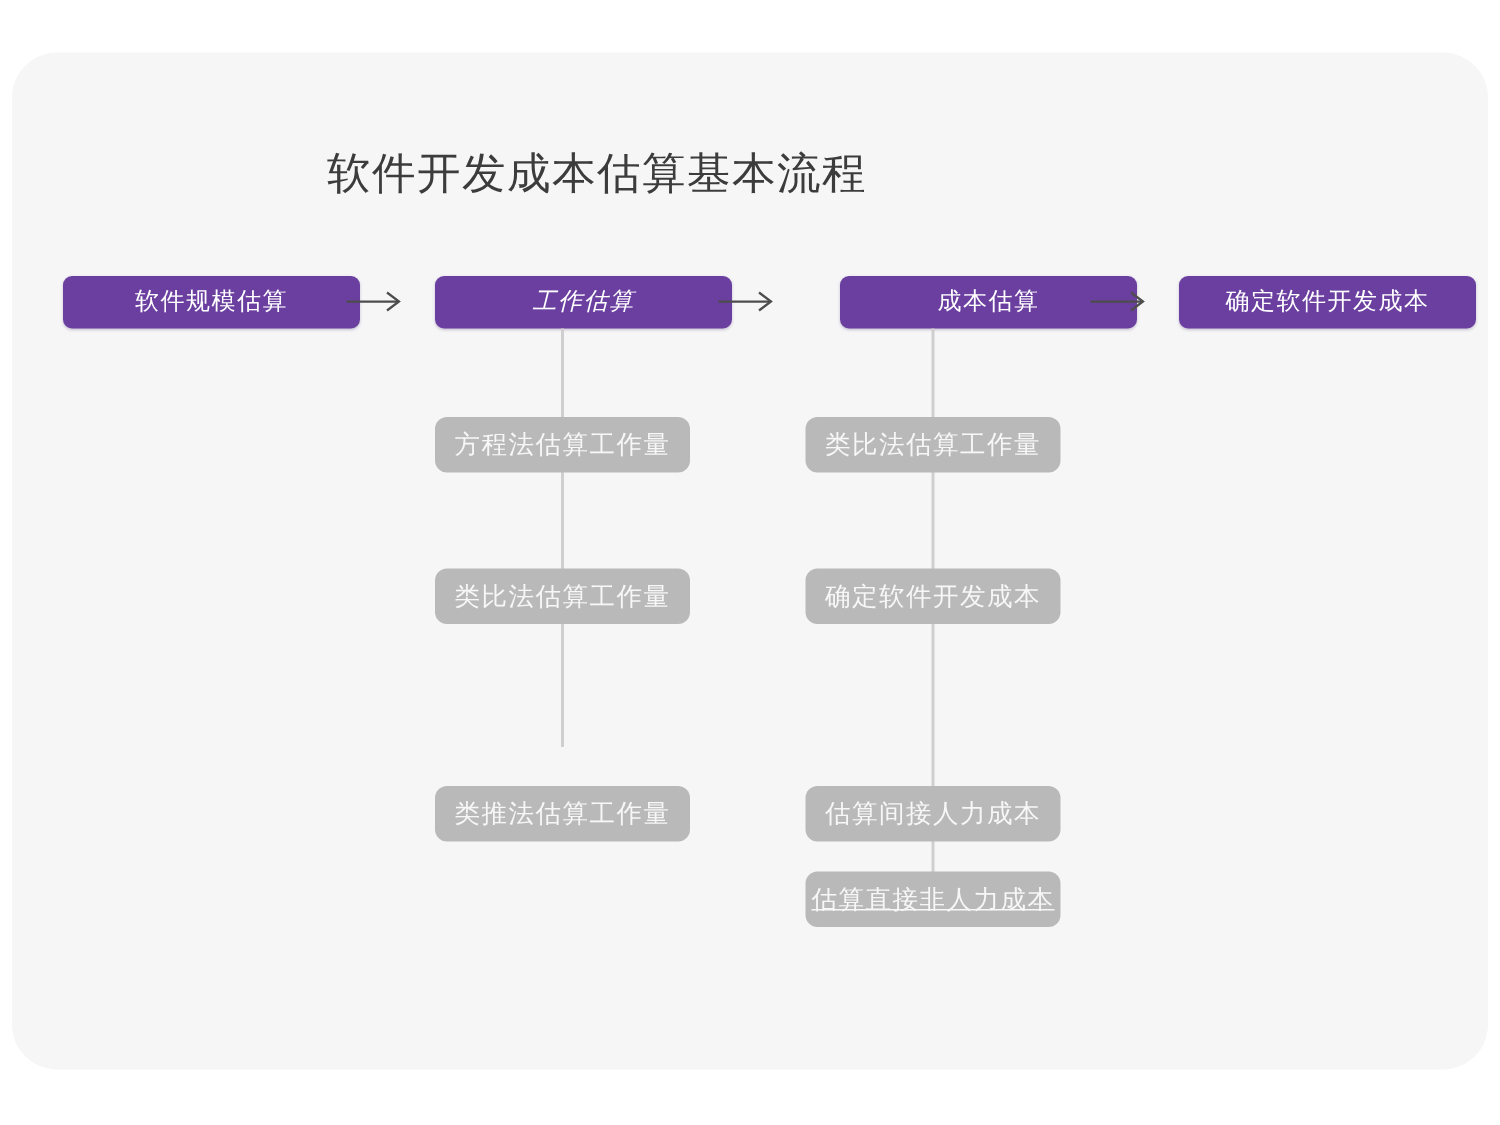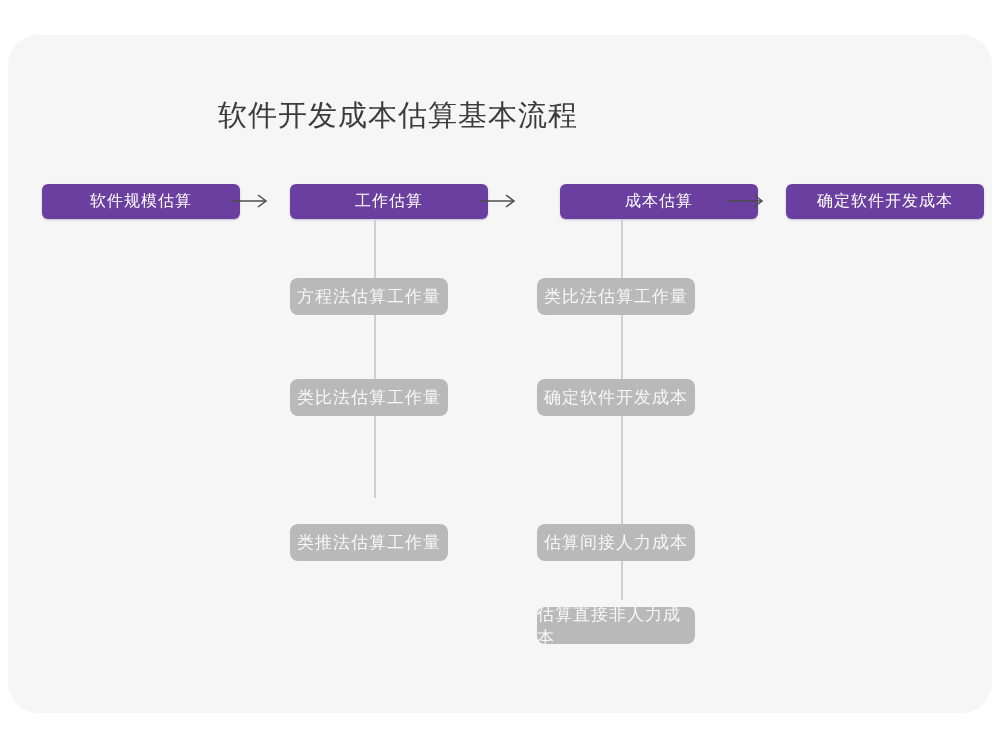--- a/index.html
+++ b/index.html
@@ -35,57 +35,57 @@
     border-radius: 6px;
     color: #ffffff;
     font-size: 16px;
     display: flex;
     align-items: center;
     justify-content: center;
     letter-spacing: 1px;
     box-shadow: 0 1px 2px rgba(60,30,100,0.25);
   }
   .stage.s1 { left: 42px; }
-  .stage.s2 { left: 290px; }
+  .stage.s2 { left: 290px; font-style: italic; }
   .stage.s3 { left: 560px; }
   .stage.s4 { left: 786px; }
   .arrow {
     position: absolute;
     top: 193px;
     width: 40px; height: 16px;
   }
   .arrow.a1 { left: 229px; }
   .arrow.a2 { left: 477px; }
   .arrow.a3 { left: 725px; }
   .connector {
     position: absolute;
     width: 2px;
     background: #cfcfcf;
     top: 219px;
   }
   .connector.c2 { left: 374px; height: 279px; }
   .connector.c3 { left: 621px; height: 381px; }
   .substep {
     position: absolute;
-    width: 158px; height: 37px;
+    width: 170px; height: 37px;
     background: #b9b9b9;
     border-radius: 8px;
     color: #f7f7f7;
     font-size: 17px;
     display: flex;
     align-items: center;
     justify-content: center;
     letter-spacing: 1px;
   }
   .col2 { left: 290px; }
   .col3 { left: 537px; }
   .r1 { top: 278px; }
   .r2 { top: 379px; }
   .r3 { top: 480px; margin-top: 44px; }
-  .r4 { top: 607px; }
+  .r4 { top: 581px; text-decoration: underline; }
 </style>
 </head>
 <body>
 
 <div class="card"></div>
 
 <div class="title">软件开发成本估算基本流程</div>
 
 <div class="stage s1">软件规模估算</div>
 

